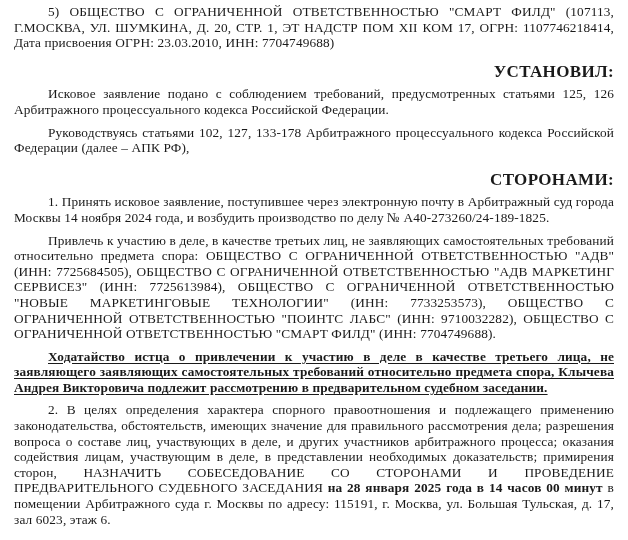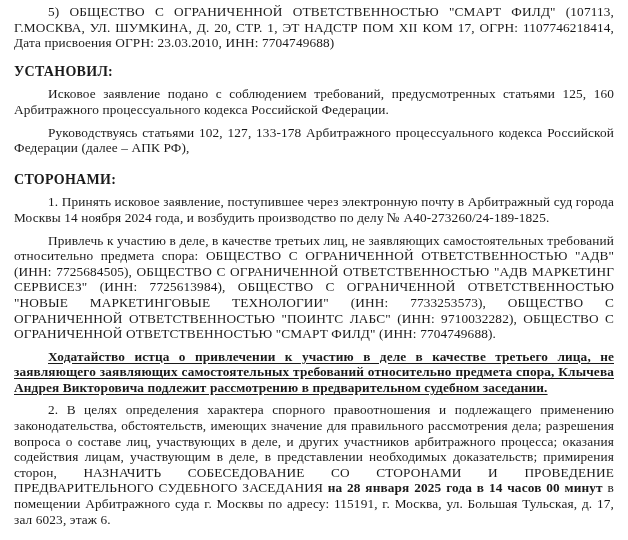--- a/index.html
+++ b/index.html
@@ -26,23 +26,23 @@
     font-size: 13.3px;
     line-height: 15.6px;
     text-align: justify;
     text-justify: inter-word;
     letter-spacing: 0.01em;
   }
   .indent {
     text-indent: 34px;
   }
   .center-head {
-    text-align: left;
+    text-align: right;
     font-weight: bold;
-    font-size: 14px;
+    font-size: 17px;
     line-height: 15.6px;
     margin: 0;
     letter-spacing: 0.02em;
   }
   .gap-sm { height: 7px; }
   .gap-md { height: 13px; }
   .gap-lg { height: 16px; }
   .emph-block {
     font-weight: bold;
     text-decoration: underline;
@@ -56,21 +56,21 @@
 <div class="page">
 
   <p class="indent">5) ОБЩЕСТВО С ОГРАНИЧЕННОЙ ОТВЕТСТВЕННОСТЬЮ "СМАРТ ФИЛД" (107113, Г.МОСКВА, УЛ. ШУМКИНА, Д. 20, СТР. 1, ЭТ НАДСТР ПОМ XII КОМ 17, ОГРН: 1107746218414, Дата присвоения ОГРН: 23.03.2010, ИНН: 7704749688)</p>
 
   <div class="gap-md"></div>
 
   <p class="center-head">УСТАНОВИЛ:</p>
 
   <div class="gap-sm"></div>
 
-  <p class="indent">Исковое заявление подано с соблюдением требований, предусмотренных статьями 125, 160 Арбитражного процессуального кодекса Российской Федерации.</p>
+  <p class="indent">Исковое заявление подано с соблюдением требований, предусмотренных статьями 125, 126 Арбитражного процессуального кодекса Российской Федерации.</p>
 
   <div class="gap-sm"></div>
 
   <p class="indent">Руководствуясь статьями 102, 127, 133-178 Арбитражного процессуального кодекса Российской Федерации (далее – АПК РФ),</p>
 
   <div class="gap-lg"></div>
 
   <p class="center-head">СТОРОНАМИ:</p>
 
   <div class="gap-sm"></div>

